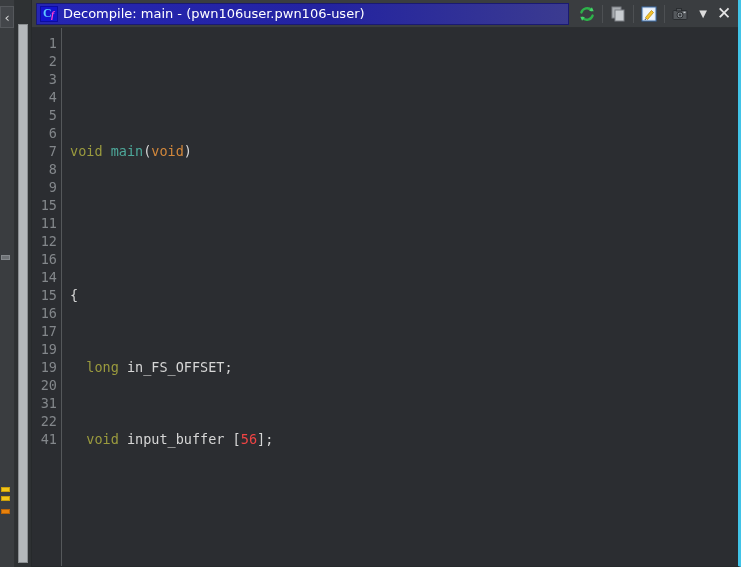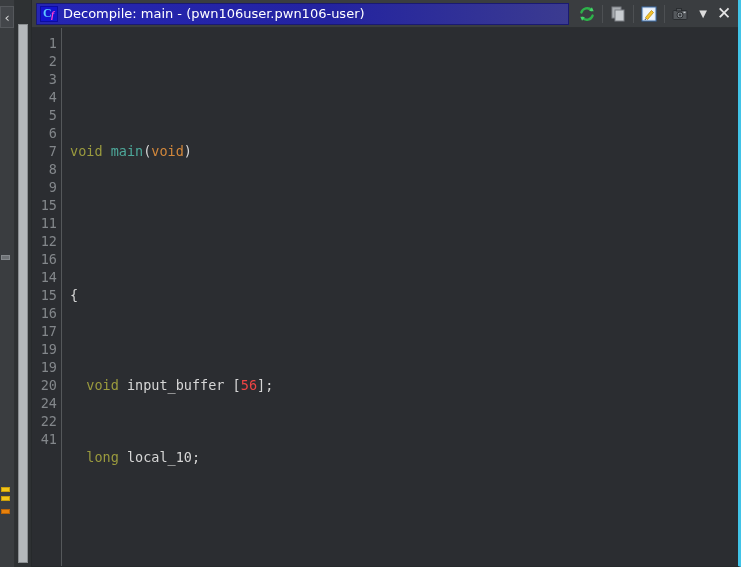--- a/index.html
+++ b/index.html
@@ -312,38 +312,38 @@
         <div>11</div>
         <div>12</div>
         <div>16</div>
         <div>14</div>
         <div>15</div>
         <div>16</div>
         <div>17</div>
         <div>19</div>
         <div>19</div>
         <div>20</div>
-        <div>24</div>
+        <div>31</div>
         <div>22</div>
         <div>41</div>
       </div>
 
       <div class="code">
         <div class="ln"></div>
 
         <div class="ln"><span class="t-type">void</span> <span class="t-fn">main</span><span class="t-punct">(</span><span class="t-kw">void</span><span class="t-punct">)</span></div>
 
         <div class="ln"></div>
 
         <div class="ln"><span class="t-punct">{</span></div>
 
+        <div class="ln">  <span class="t-type">long</span> <span class="t-var">in_FS_OFFSET</span><span class="t-punct">;</span></div>
 
         <div class="ln">  <span class="t-type">void</span> <span class="t-var">input_buffer</span> <span class="t-punct">[</span><span class="t-num">56</span><span class="t-punct">];</span></div>
 
-        <div class="ln">  <span class="t-type">long</span> <span class="t-var">local_10</span><span class="t-punct">;</span></div>
 
         
 
         
 
         
 
         
 
         

